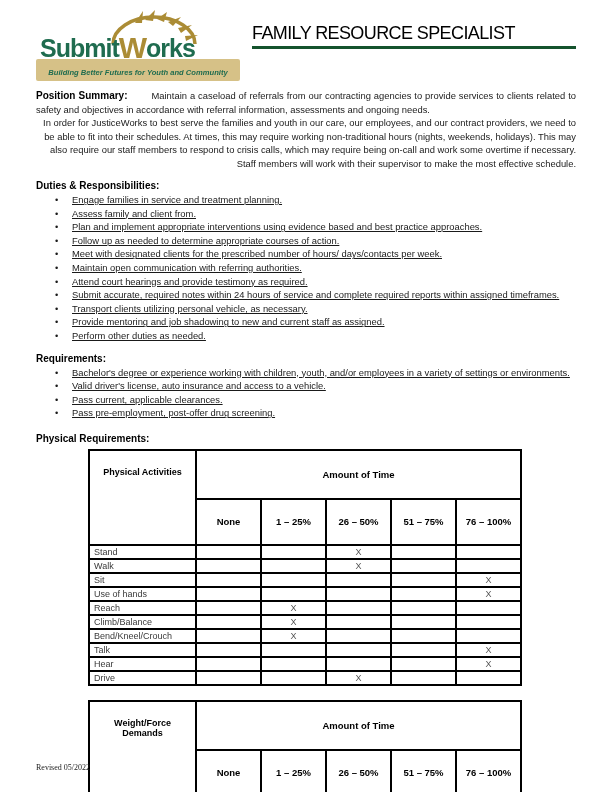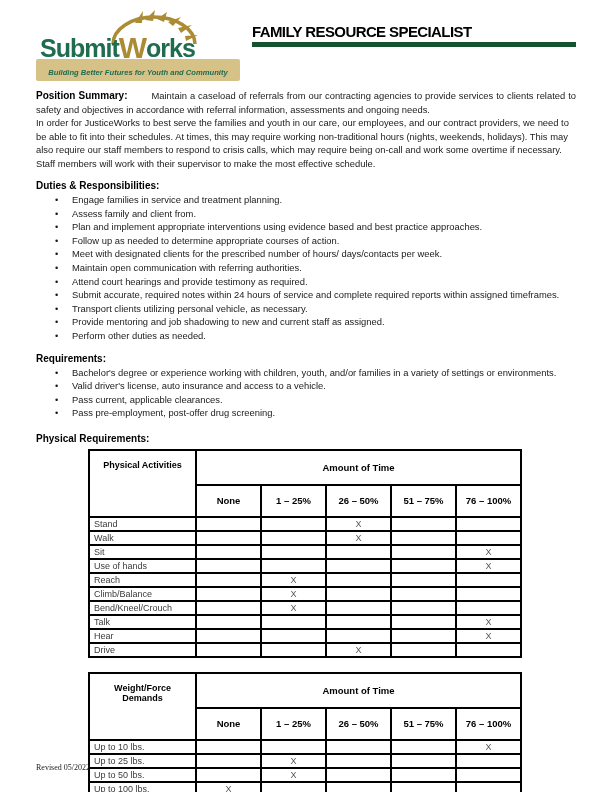--- a/index.html
+++ b/index.html
@@ -13,40 +13,40 @@
   .logo { position:relative; width:210px; height:66px; flex:0 0 auto; }
   .sun-svg { position:absolute; left:74px; top:0; }
   .brand { position:absolute; left:4px; top:22px; font-weight:bold; font-size:25px;
            letter-spacing:-1px; white-space:nowrap; line-height:1; }
   .brand .grn { color:var(--green,#1f6c4f); }
   .brand .gld { color:var(--gold,#ab8c35); font-size:30px; position:relative; top:1px; }
   .tagline-bar { position:absolute; left:0; top:49px; width:196px; background:var(--banner,#d6c187);
                  border-radius:2px; padding:2px 4px; text-align:center; }
   .tagline-bar .tg { color:var(--green,#1f6c4f); font-weight:bold; font-style:italic; font-size:7.6px; white-space:nowrap; }
   .titleblock { margin-top:13px; width:324px; flex:0 0 auto; }
-  .doc-title { font-weight:bold; font-size:15px; letter-spacing:-0.6px; white-space:nowrap;
-               color:#000; border-bottom:5px solid #14532d; padding-bottom:2px; }
+  .doc-title { font-weight:normal; font-size:18px; letter-spacing:-0.6px; white-space:nowrap;
+               color:#000; border-bottom:3px solid #14532d; padding-bottom:2px; }
   .motto { margin-top:3px; text-align:right; font-weight:bold; font-style:italic;
            font-size:13px; color:#9b9b9b; letter-spacing:0.5px; }
   
   .sec-h { font-weight:bold; font-size:10px; color:#000; margin:10px 0 2px 0; }
   p.body-p { margin:0; font-size:9.4px; line-height:13.5px; }
   .p-just { text-align:justify; }
   .inline-h { font-weight:bold; font-size:10px; color:#000; margin-right:24px; }
-  .intro { margin-top:11px; }
-  ul.blist { list-style:none; margin:2px 0 0 0; padding:0 0 0 19px; }
+  .intro { margin-top:11px;text-align:right; }
+  ul.blist { list-style:none; margin:2px 0 0 0; padding:0 0 0 19px;text-decoration:underline; }
   ul.blist li { position:relative; padding-left:17px; font-size:9.4px; line-height:13.6px; }
   ul.blist li::before { content:"\2022"; position:absolute; left:0; top:0; }
   ul.req-list li:first-child { text-align:justify; }
   
   .tbl-wrap { margin-left:52px; margin-top:5px; }
   .tbl-wrap + .tbl-wrap { margin-top:14px; }
   .tbl-wrap table { border-collapse:collapse; table-layout:fixed; }
   .tbl-wrap th, .tbl-wrap td { border:2px solid #000; }
-  .tbl-wrap th { font-size:9.5px; font-weight:bold; color:#000; padding:9px 3px; }
+  .tbl-wrap th { font-size:9.5px; font-weight:bold; color:#000; padding:16px 3px; }
   .tbl-wrap th.lbl-h { font-size:9px; text-align:center; vertical-align:top; }
   .tbl-wrap th.span-h { text-align:center; height:15px; }
   .tbl-wrap th.col-h { text-align:center; height:12px; }
   .tbl-wrap td { font-size:9px; height:10px; padding:1px 4px; }
   .tbl-wrap td.lbl { text-align:left; color:#3a3a3a; }
   .tbl-wrap td.mark { text-align:center; color:#555; }
   
   .footer { position:absolute; left:36px; bottom:20px; font-family:"Liberation Serif", serif;
             font-size:8px; color:#222; }
 </style>
@@ -94,21 +94,21 @@
       <li>Maintain open communication with referring authorities.</li>
       <li>Attend court hearings and provide testimony as required.</li>
       <li>Submit accurate, required notes within 24 hours of service and complete required reports within assigned timeframes.</li>
       <li>Transport clients utilizing personal vehicle, as necessary.</li>
       <li>Provide mentoring and job shadowing to new and current staff as assigned.</li>
       <li>Perform other duties as needed.</li>
     </ul>
 
   <div class="sec-h">Requirements:</div>
   <ul class="blist req-list">
-      <li>Bachelor's degree or experience working with children, youth, and/or families in a variety of settings or environments.</li>
+      <li>Bachelor's degree or experience working with children, youth, and/or employees in a variety of settings or environments.</li>
       <li>Valid driver's license, auto insurance and access to a vehicle.</li>
       <li>Pass current, applicable clearances.</li>
       <li>Pass pre-employment, post-offer drug screening.</li>
     </ul>
 
   <div class="sec-h" style="margin-top:13px;">Physical Requirements:</div>
   <div class="tbl-wrap">
       <table>
         <colgroup>
           <col style="width: 107px;">

